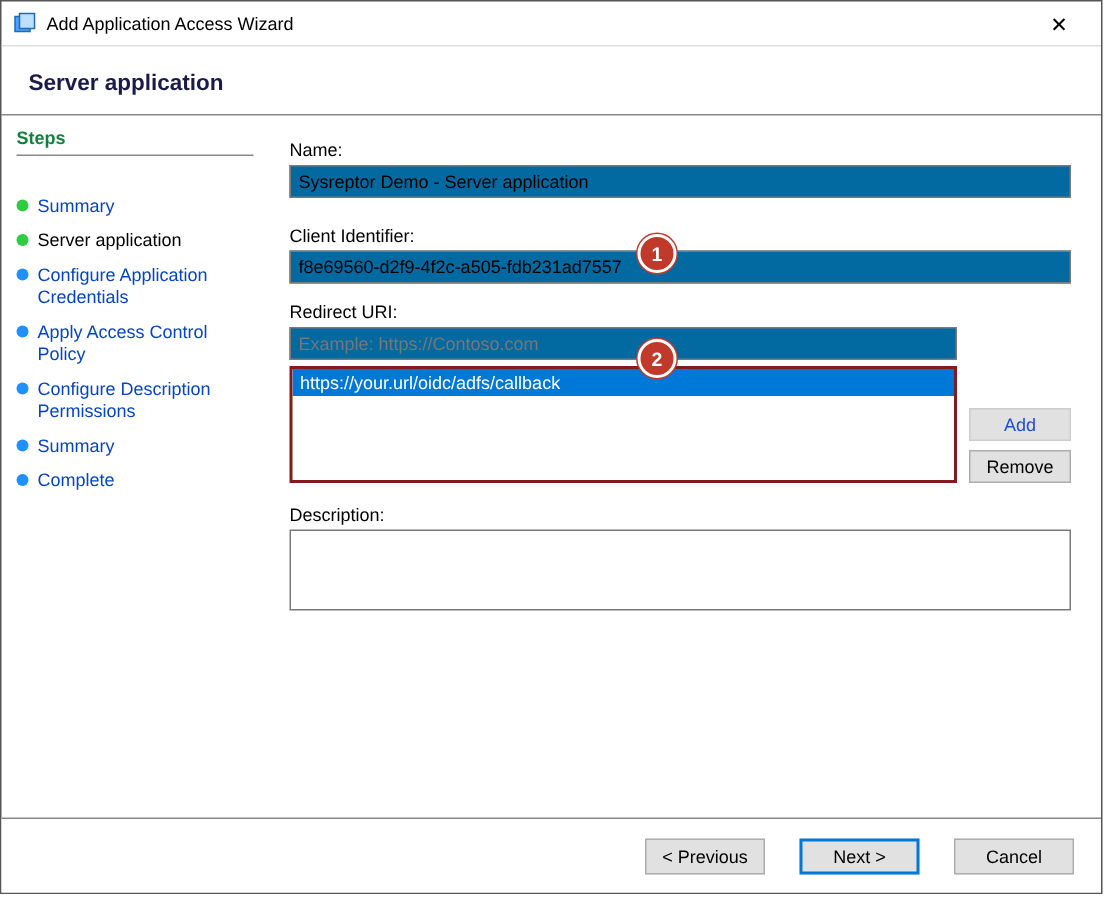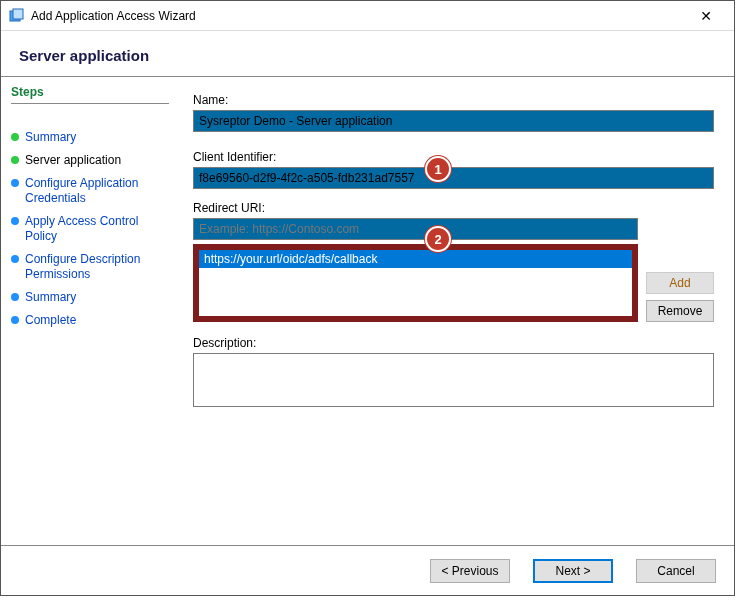--- a/index.html
+++ b/index.html
@@ -106,28 +106,28 @@
   .btn {
     height: 22px;
     min-width: 68px;
     border: 1px solid #adadad;
     background: #e1e1e1;
     font-family: inherit;
     font-size: 12px;
     cursor: pointer;
   }
   .btn.disabled {
-    color: #a16207;
+    color: #1d4ed8;
     cursor: default;
     border-color: #ccc;
   }
   .uri-list {
     width: 100%;
     height: 78px;
-    border: 6px solid #7f1d1d;
+    border: 2px solid #7f1d1d;
     margin-top: 4px;
     background: #fff;
     overflow: hidden;
   }
   .uri-list .item {
     background: #0078d7;
     color: #fff;
     padding: 2px 5px;
     font-size: 12px;
   }

